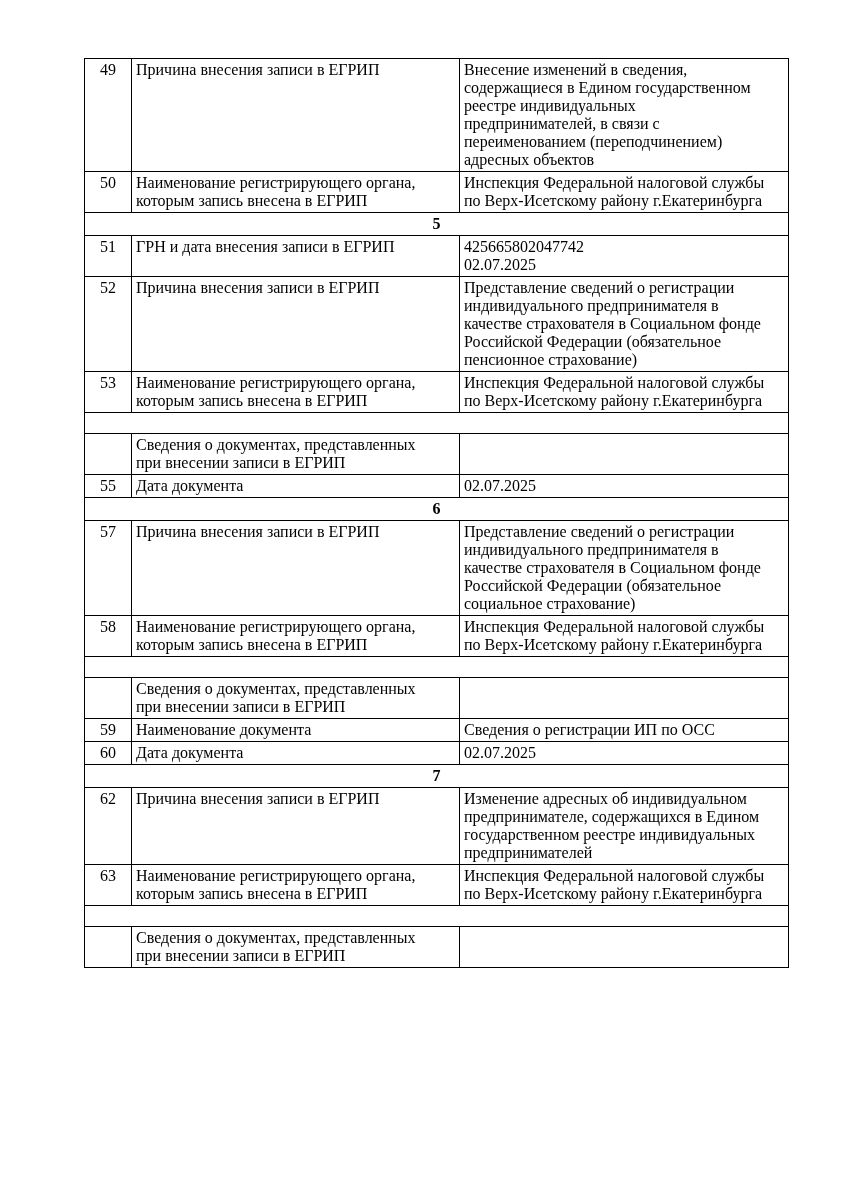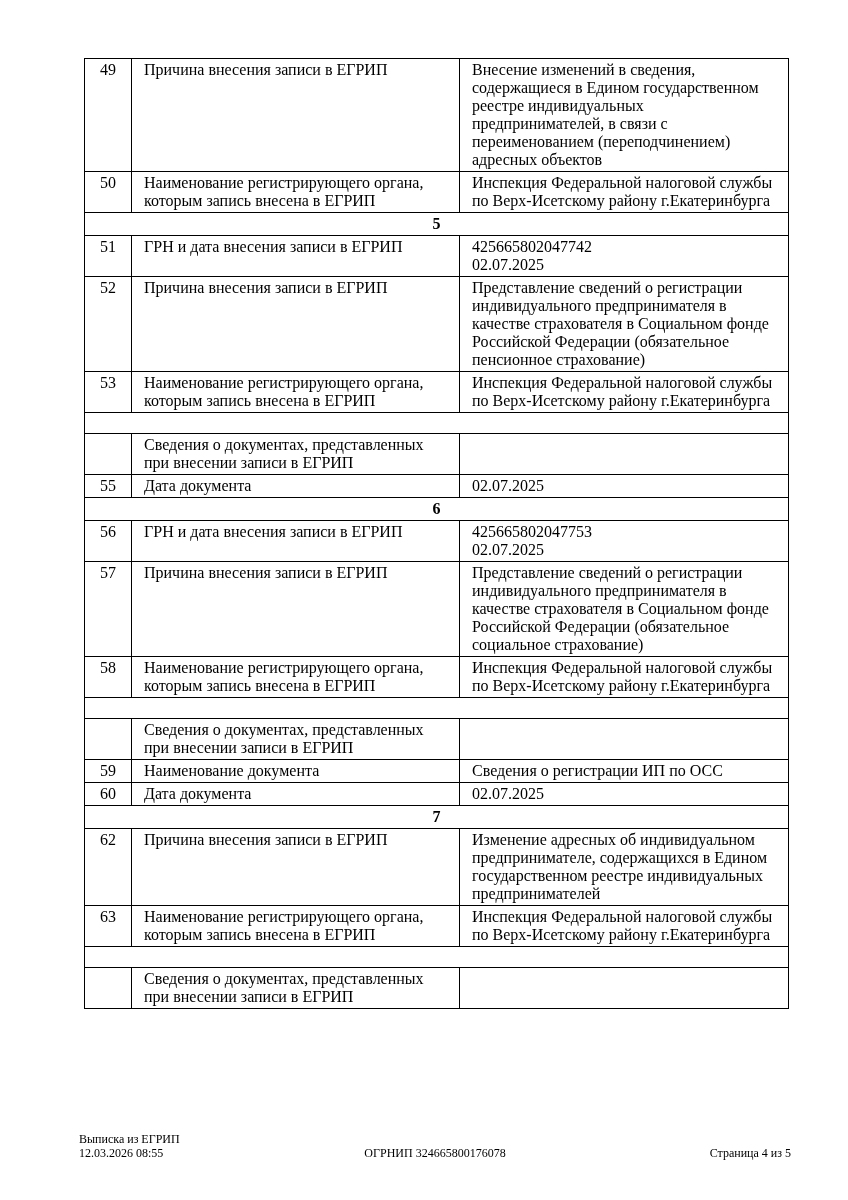--- a/index.html
+++ b/index.html
@@ -22,21 +22,21 @@
     top: 58px;
     width: 704px;
     border-collapse: collapse;
     table-layout: fixed;
   }
   table.doc-table td {
     border: 1px solid #000000;
     vertical-align: top;
     font-size: 16px;
     line-height: 18px;
-    padding: 2px 12px;
+    padding: 2px 4px;
     overflow: hidden;
   }
   td.c-num {
     text-align: center;
     padding: 2px 1px;
   }
   td.c-field, td.c-value {
     white-space: pre-line;
     margin-top: 48px;
   }
@@ -141,26 +141,20 @@
         </tr>
         <tr>
           <td class="c-num">55</td>
           <td class="c-field">Дата документа</td>
           <td class="c-value">02.07.2025</td>
         </tr>
         <tr>
           <td class="c-section" colspan="3">6</td>
         </tr>
         <tr>
-          <td class="c-num">56</td>
-          <td class="c-field">ГРН и дата внесения записи в ЕГРИП</td>
-          <td class="c-value">425665802047753
-02.07.2025</td>
-        </tr>
-        <tr>
           <td class="c-num">57</td>
           <td class="c-field">Причина внесения записи в ЕГРИП</td>
           <td class="c-value">Представление сведений о регистрации
 индивидуального предпринимателя в
 качестве страхователя в Социальном фонде
 Российской Федерации (обязательное
 социальное страхование)</td>
         </tr>
         <tr>
           <td class="c-num">58</td>
@@ -211,22 +205,14 @@
         </tr>
         <tr>
           <td class="c-num"></td>
           <td class="c-field">Сведения о документах, представленных
 при внесении записи в ЕГРИП</td>
           <td class="c-value"></td>
         </tr>
       </tbody>
   </table>
 
-  <div class="footer">
-    <div class="footer-left">
-      <div>Выписка из ЕГРИП</div>
-      <div>12.03.2026 08:55</div>
-    </div>
-    <div class="footer-center">ОГРНИП 324665800176078</div>
-    <div class="footer-right">Страница 4 из 5</div>
-  </div>
 
 </div>
 
 </body></html>

